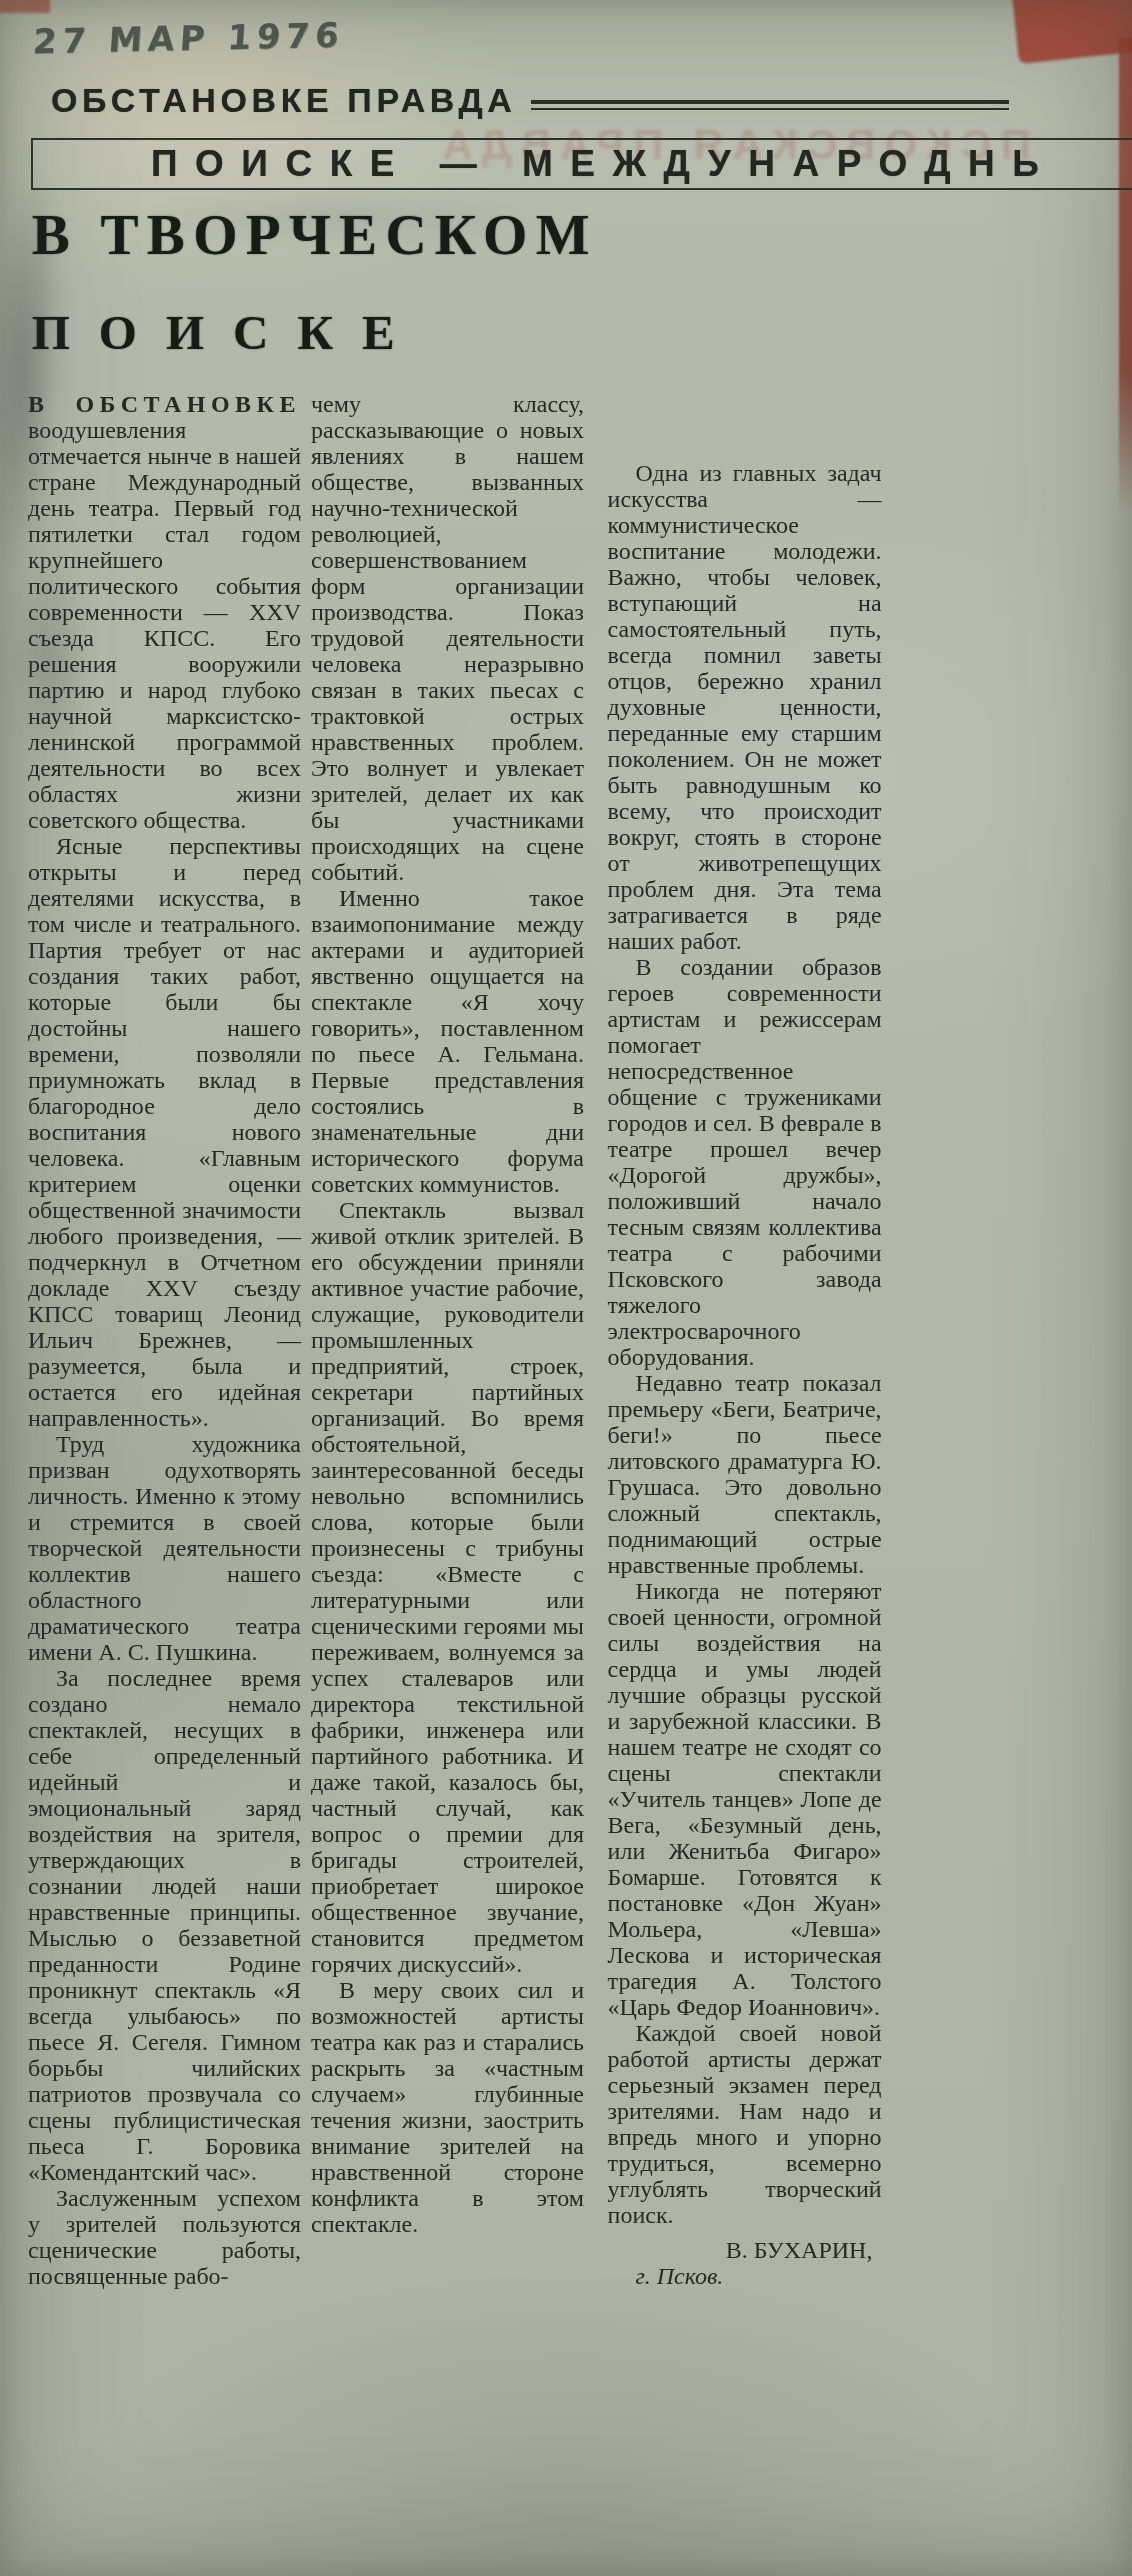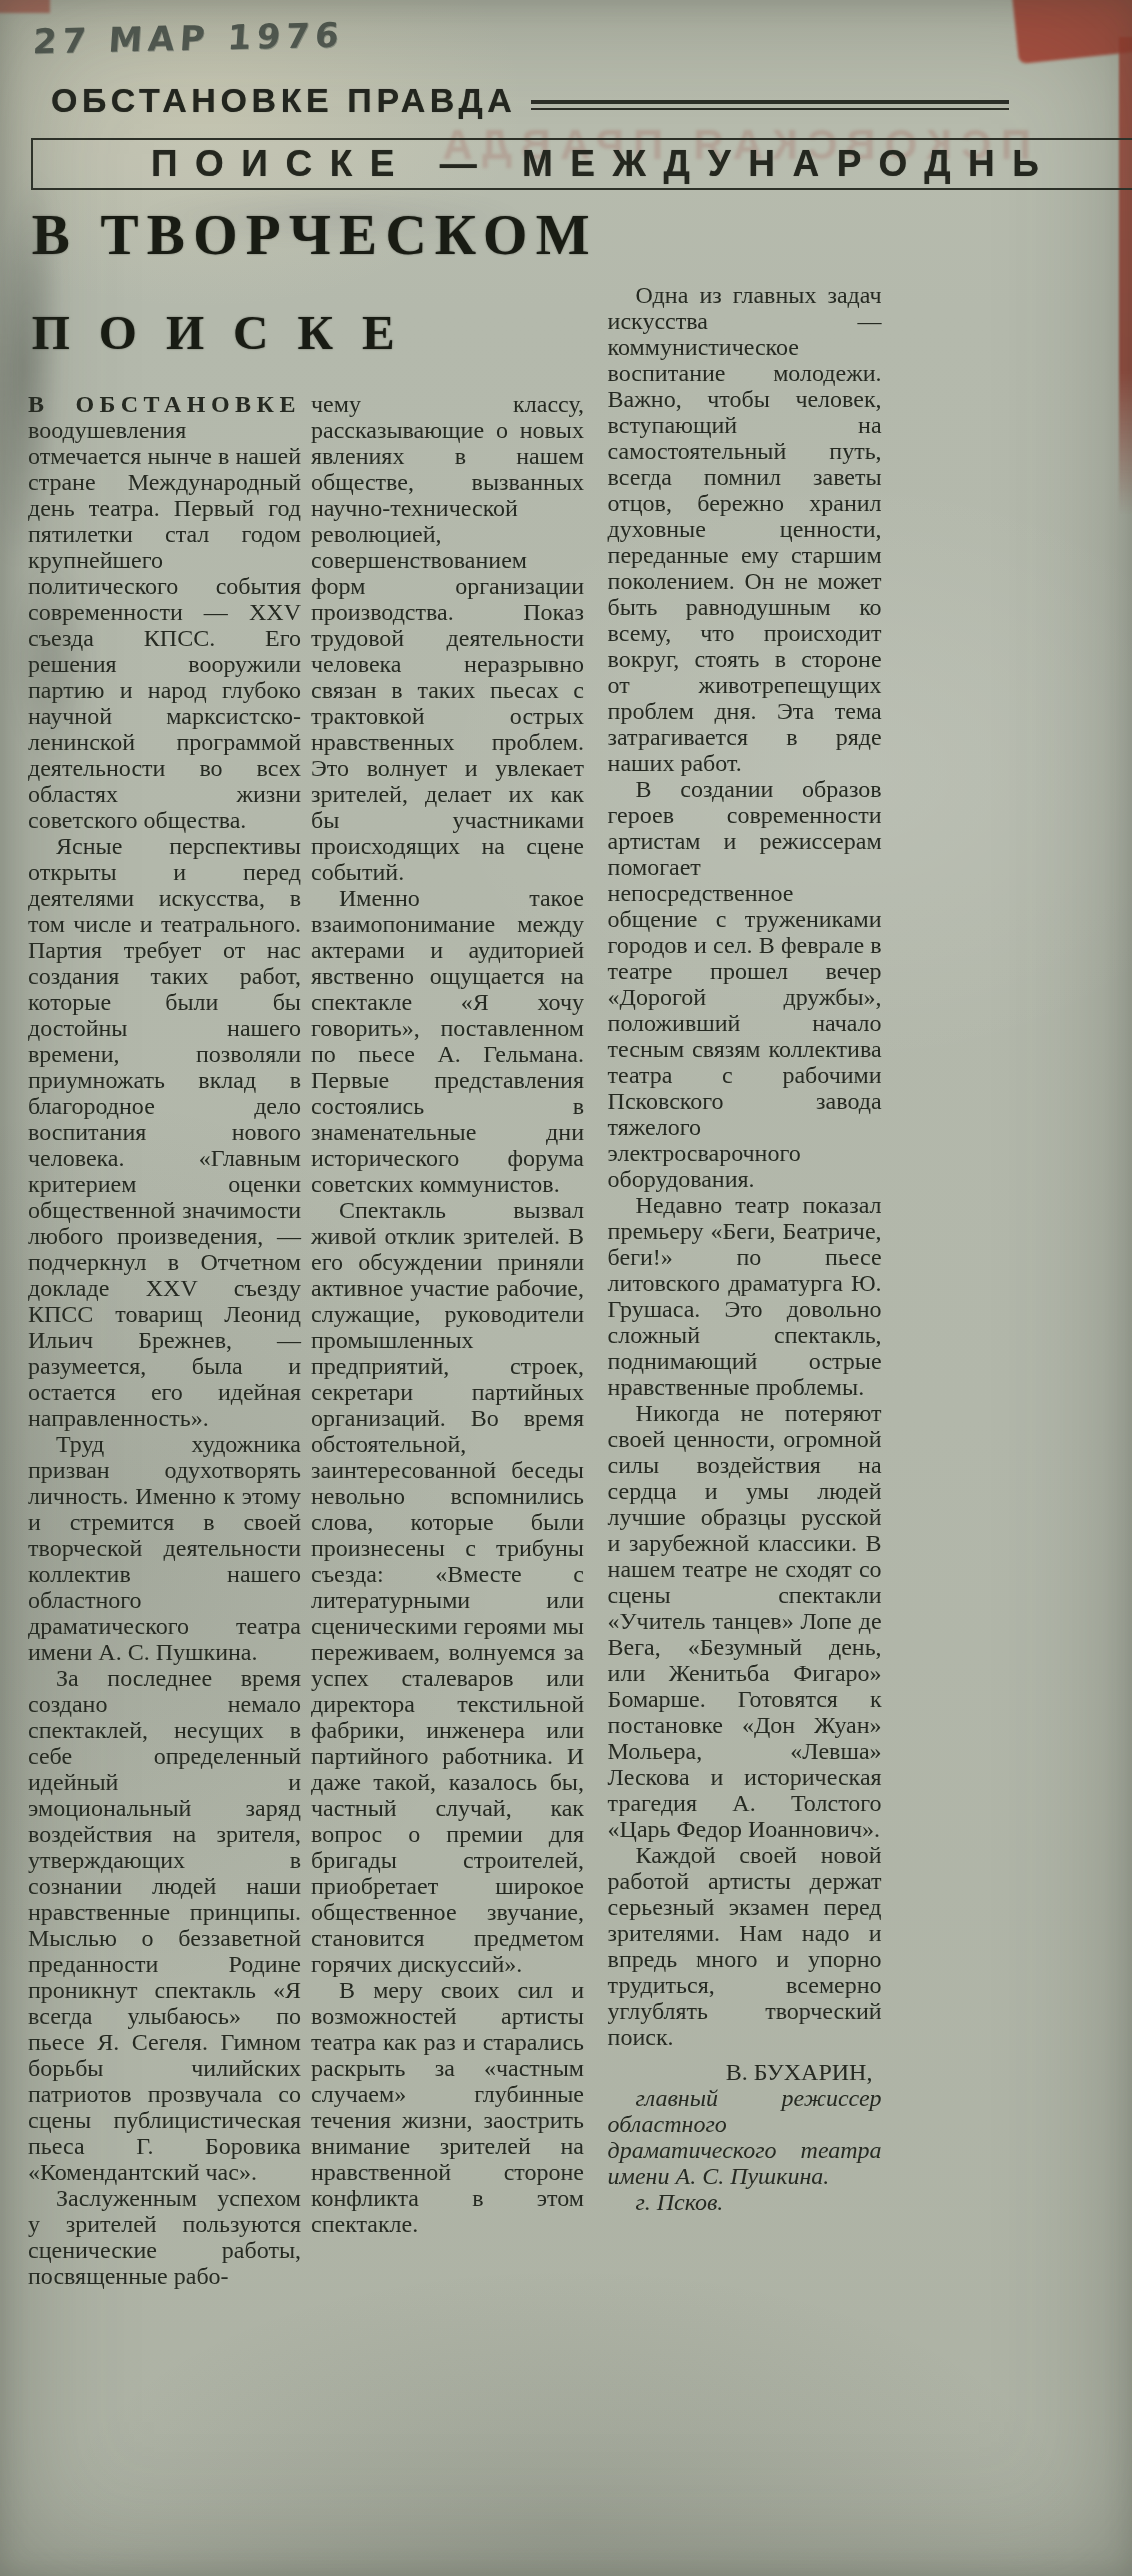--- a/index.html
+++ b/index.html
@@ -72,21 +72,21 @@
   }
   .banner-text{
     font-family:"Liberation Sans", sans-serif;font-weight:bold;
     font-size:37px;letter-spacing:17.5px;color:#24271f;white-space:nowrap;
     padding-left:118px;
     text-shadow:0 0 0.9px rgba(36,39,31,.55);
   }
   
   .content{
     position:absolute;top:197px;left:28px;width:854px;
-    display:flex;align-items:flex-start;
+    display:flex;align-items:flex-end;
   }
   .left-block{width:563px;}
   .headline{
     margin:1.8px 0 22px 3.7px;
     font-family:"Liberation Serif", serif;font-weight:bold;color:#191c14;
     text-shadow:0 0 1.8px rgba(25,28,20,.55);
   }
   .headline .hl1{display:block;font-size:57px;line-height:72px;letter-spacing:8.3px;white-space:nowrap;}
   .headline .hl2{display:block;font-size:49px;line-height:72px;letter-spacing:29px;white-space:nowrap;margin-top:26px;}
   .two-cols{display:flex;gap:10px;}
@@ -146,19 +146,18 @@
         </div>
       </div>
     </div>
     <div class="col col3">
       <p>Одна из главных задач искусства — коммунистическое воспитание молодежи. Важно, чтобы человек, вступающий на самостоятельный путь, всегда помнил заветы отцов, бережно хранил духовные ценности, переданные ему старшим поколением. Он не может быть равнодушным ко всему, что происходит вокруг, стоять в стороне от животрепещущих проблем дня. Эта тема затрагивается в ряде наших работ.</p>
       <p>В создании образов героев современности артистам и режиссерам помогает непосредственное общение с тружениками городов и сел. В феврале в театре прошел вечер «Дорогой дружбы», положивший начало тесным связям коллектива театра с рабочими Псковского завода тяжелого электросварочного оборудования.</p>
       <p>Недавно театр показал премьеру «Беги, Беатриче, беги!» по пьесе литовского драматурга Ю. Грушаса. Это довольно сложный спектакль, поднимающий острые нравственные проблемы.</p>
       <p>Никогда не потеряют своей ценности, огромной силы воздействия на сердца и умы людей лучшие образцы русской и зарубежной классики. В нашем театре не сходят со сцены спектакли «Учитель танцев» Лопе де Вега, «Безумный день, или Женитьба Фигаро» Бомарше. Готовятся к постановке «Дон Жуан» Мольера, «Левша» Лескова и историческая трагедия А. Толстого «Царь Федор Иоаннович».</p>
       <p>Каждой своей новой работой артисты держат серьезный экзамен перед зрителями. Нам надо и впредь много и упорно трудиться, всемерно углублять творческий поиск.</p>
       <p class="sig-name">В. БУХАРИН,</p>
-      <p class="sig-role">главный режиссер областного драматического театра имени А. С. Пушкина.</p>
       <p class="sig-place">г. Псков.</p>
     </div>
   </div>
 
 </div>
 
 
 </body></html>

